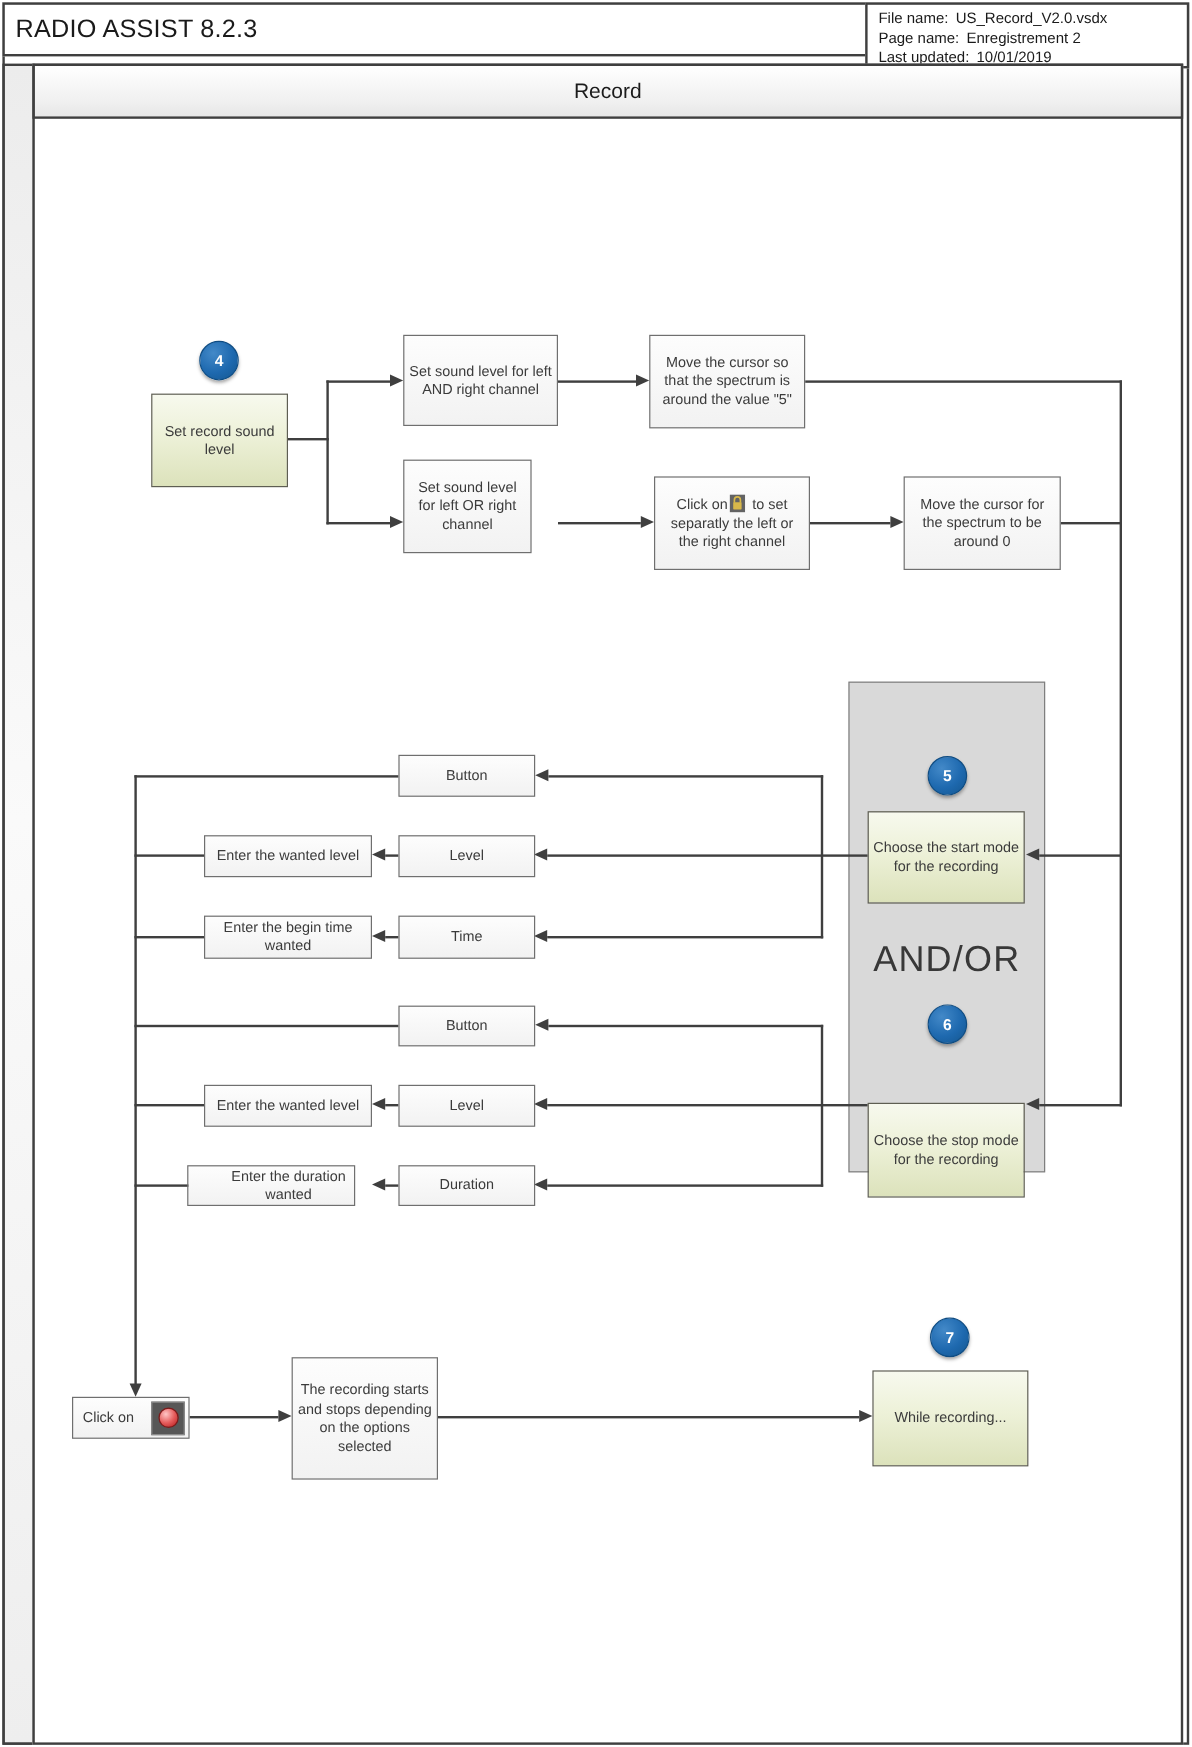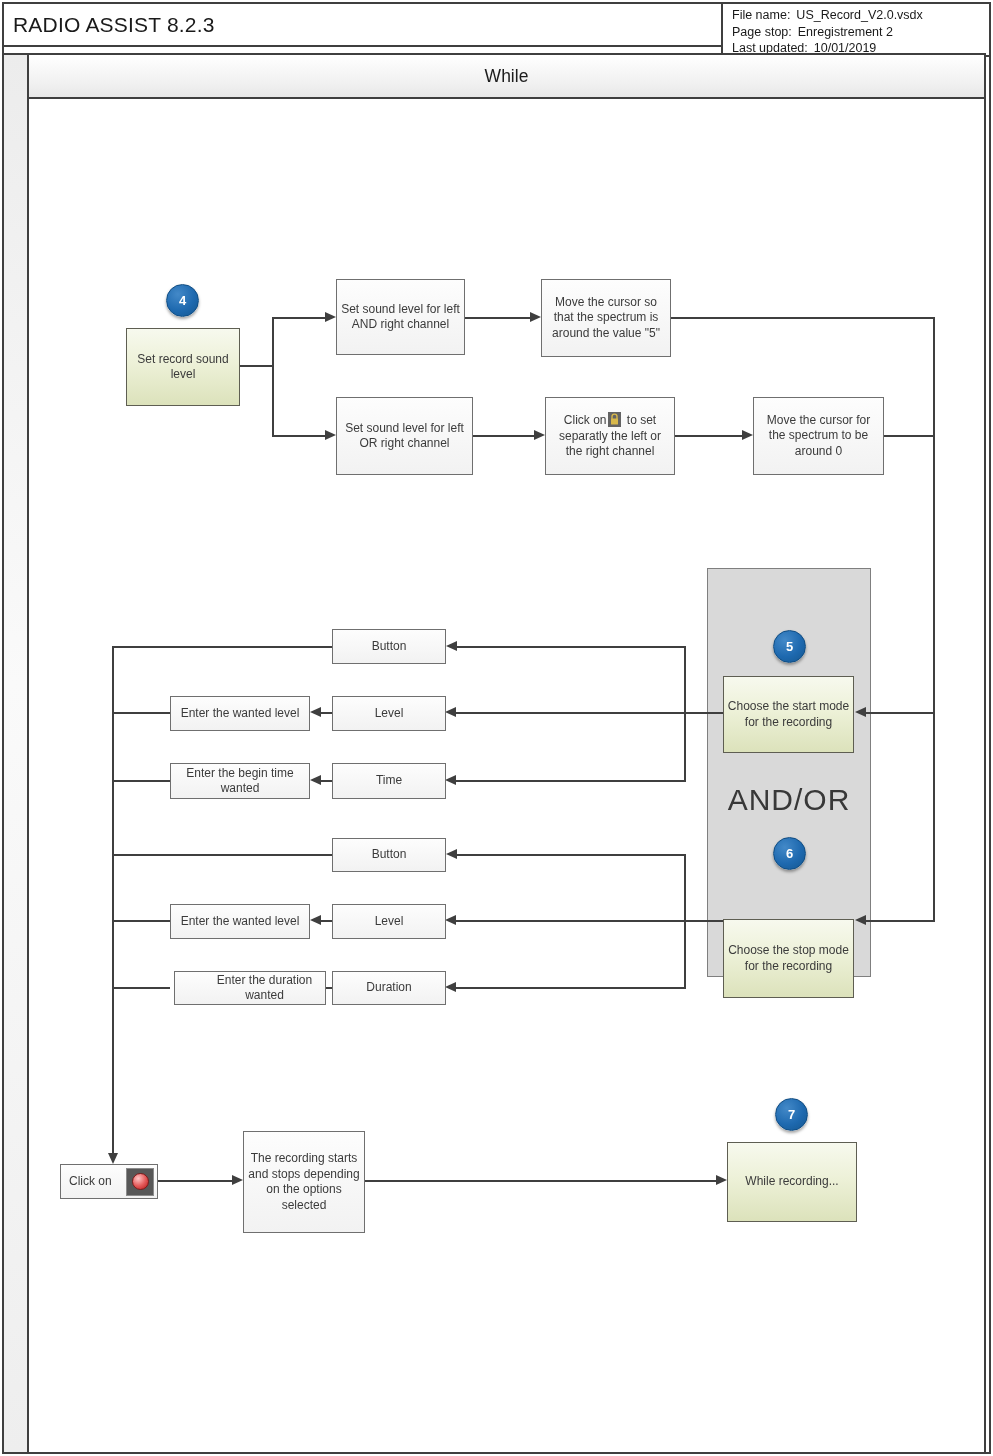--- a/index.html
+++ b/index.html
@@ -68,29 +68,29 @@
 
   <div class="abs outer-frame"></div>
   <div class="abs title-block">
     <span>RADIO ASSIST 8.2.3</span>
   </div>
   <div class="abs info-block">
     <div class="info-row">
       <span class="lbl">File name:</span><span class="val">US_Record_V2.0.vsdx</span>
     </div>
     <div class="info-row">
-      <span class="lbl">Page stop:</span><span class="val">Enregistrement 2</span>
+      <span class="lbl">Page name:</span><span class="val">Enregistrement 2</span>
     </div>
     <div class="info-row">
       <span class="lbl">Last updated:</span><span class="val">10/01/2019</span>
     </div>
   </div>
   <div class="abs side-strip"></div>
   <div class="abs main-frame"></div>
-  <div class="abs band">While</div>
+  <div class="abs band">Record</div>
 
   <div class="panel" style="left:707px;top:568px;width:164px;height:409px;"></div>
   <div class="andor" style="left:707px;top:783px;width:164px;">AND/OR</div>
 
   <div class="h" style="left:240px;top:365px;width:34px;"></div>
   <div class="v" style="left:272px;top:317px;height:120px;"></div>
   <div class="h" style="left:272px;top:317px;width:53px;"></div>
   <div class="ar" style="left:325px;top:312px;"></div>
   <div class="h" style="left:272px;top:435px;width:53px;"></div>
   <div class="ar" style="left:325px;top:430px;"></div>
@@ -152,21 +152,21 @@
 
   <div class="box green" style="left:126px;top:328px;width:114px;height:78px;">
     <div>Set record sound level</div>
   </div>
   <div class="box" style="left:336px;top:279px;width:129px;height:76px;">
     <div>Set sound level for left AND right channel</div>
   </div>
   <div class="box" style="left:541px;top:279px;width:130px;height:78px;">
     <div>Move the cursor so that the spectrum is around the value "5"</div>
   </div>
-  <div class="box" style="left:336px;top:397px;width:137px;height:78px;">
+  <div class="box" style="left:336px;top:383px;width:107px;height:78px;">
     <div>Set sound level for left OR right channel</div>
   </div>
   <div class="box" style="left:545px;top:397px;width:130px;height:78px;">
     <div>
       <span>Click on</span><span class="lockwrap"><svg width="13" height="15" viewBox="0 0 13 15">
             <rect x="0" y="0" width="13" height="15" fill="#636363"></rect>
             <path d="M4 7 V4.6 a2.5 2.5 0 0 1 5 0 V7" fill="none" stroke="#d8b84a" stroke-width="1.4"></path>
             <rect x="3" y="6.6" width="7" height="6" rx="0.6" fill="#d8b84a"></rect>
           </svg></span> <span>to set separatly the left or the right channel</span>
     </div>
@@ -193,21 +193,21 @@
 
   <div class="box" style="left:332px;top:838px;width:114px;height:34px;">
     <div>Button</div>
   </div>
   <div class="box" style="left:170px;top:904px;width:140px;height:35px;">
     <div>Enter the wanted level</div>
   </div>
   <div class="box" style="left:332px;top:904px;width:114px;height:35px;">
     <div>Level</div>
   </div>
-  <div class="box" style="left:174px;top:971px;width:152px;height:34px;padding-left:32px;">
+  <div class="box" style="left:156px;top:971px;width:140px;height:34px;padding-left:32px;">
     <div>Enter the duration wanted</div>
   </div>
   <div class="box" style="left:332px;top:971px;width:114px;height:34px;">
     <div>Duration</div>
   </div>
 
   <div class="box green" style="left:723px;top:676px;width:131px;height:77px;">
     <div>Choose the start mode for the recording</div>
   </div>
   <div class="box green" style="left:723px;top:883px;width:131px;height:79px;margin-top:36px;">

